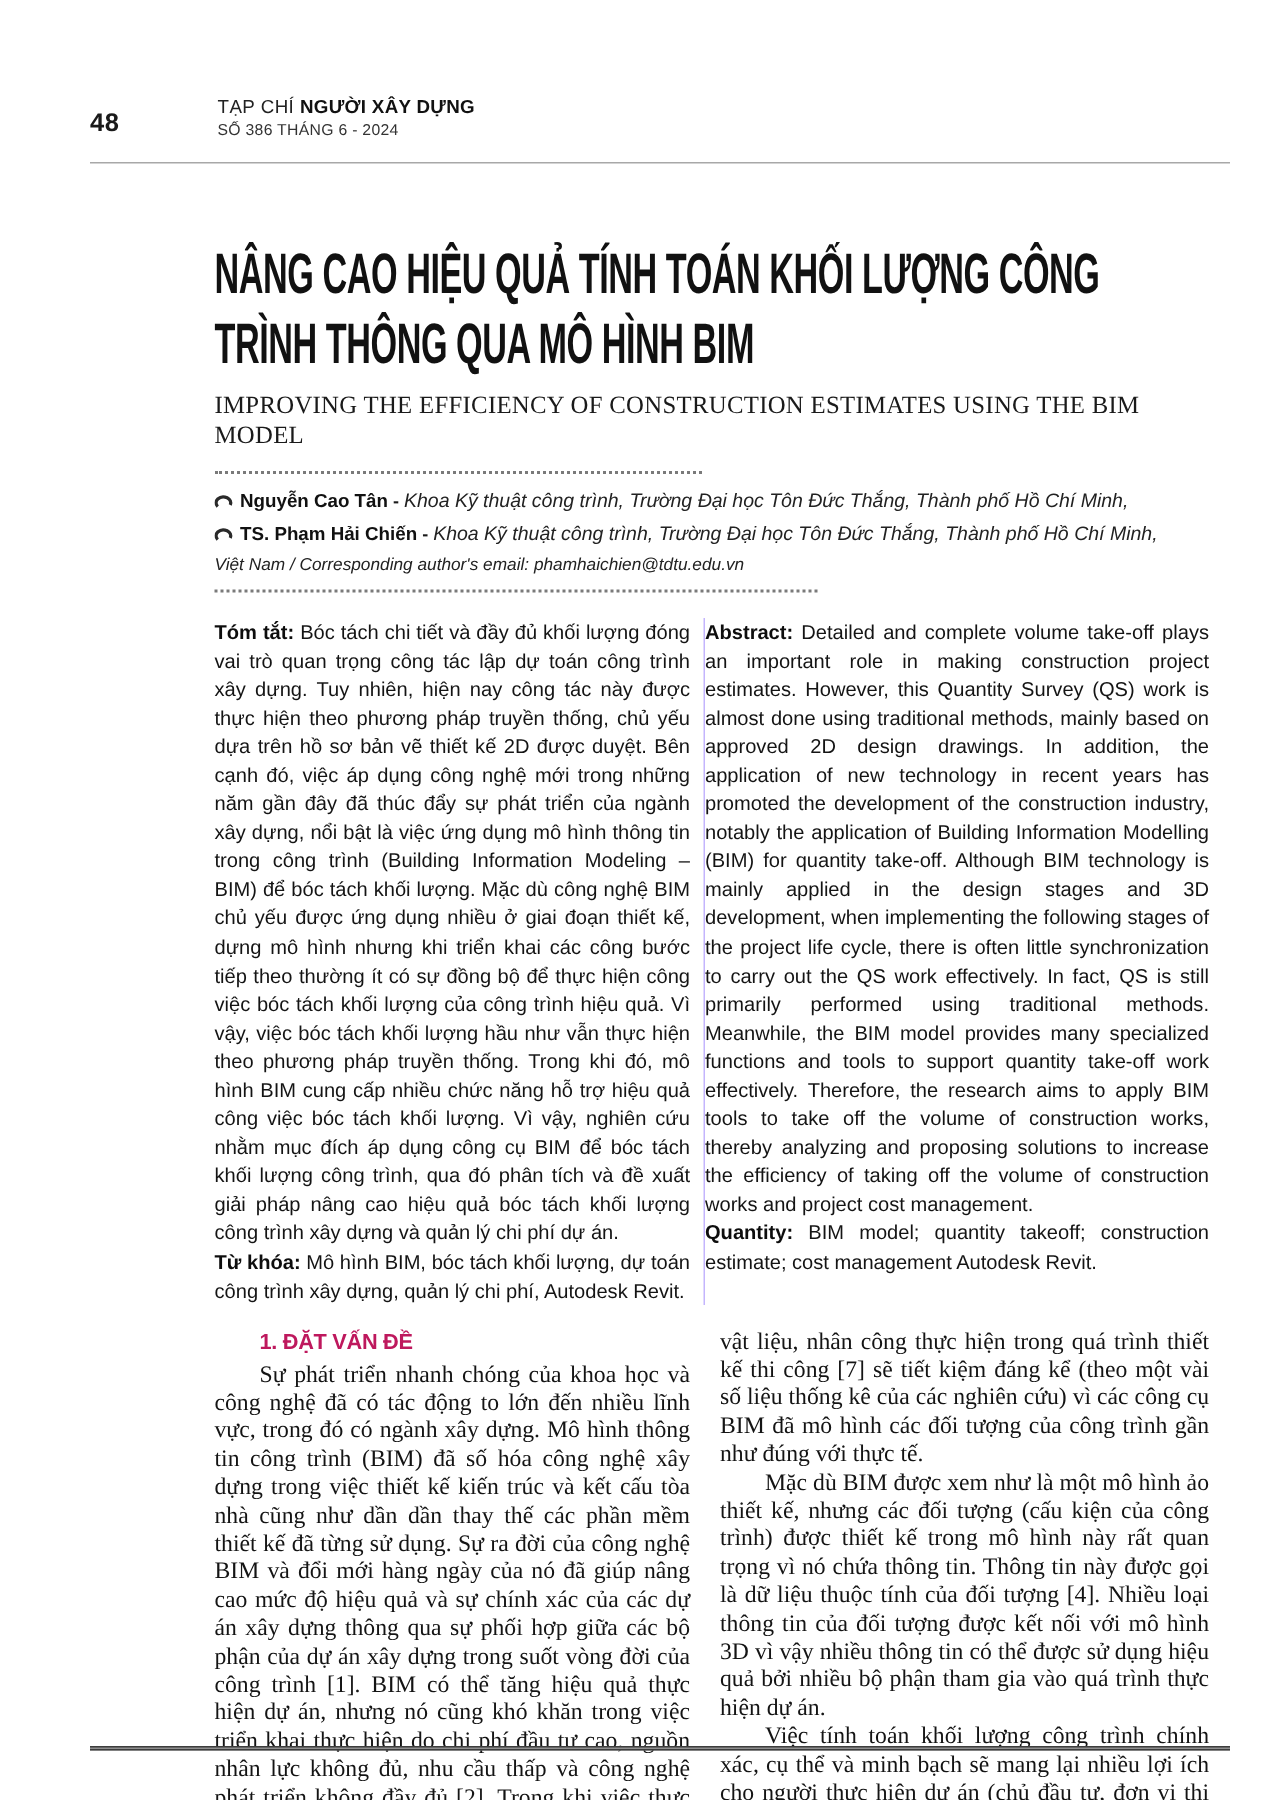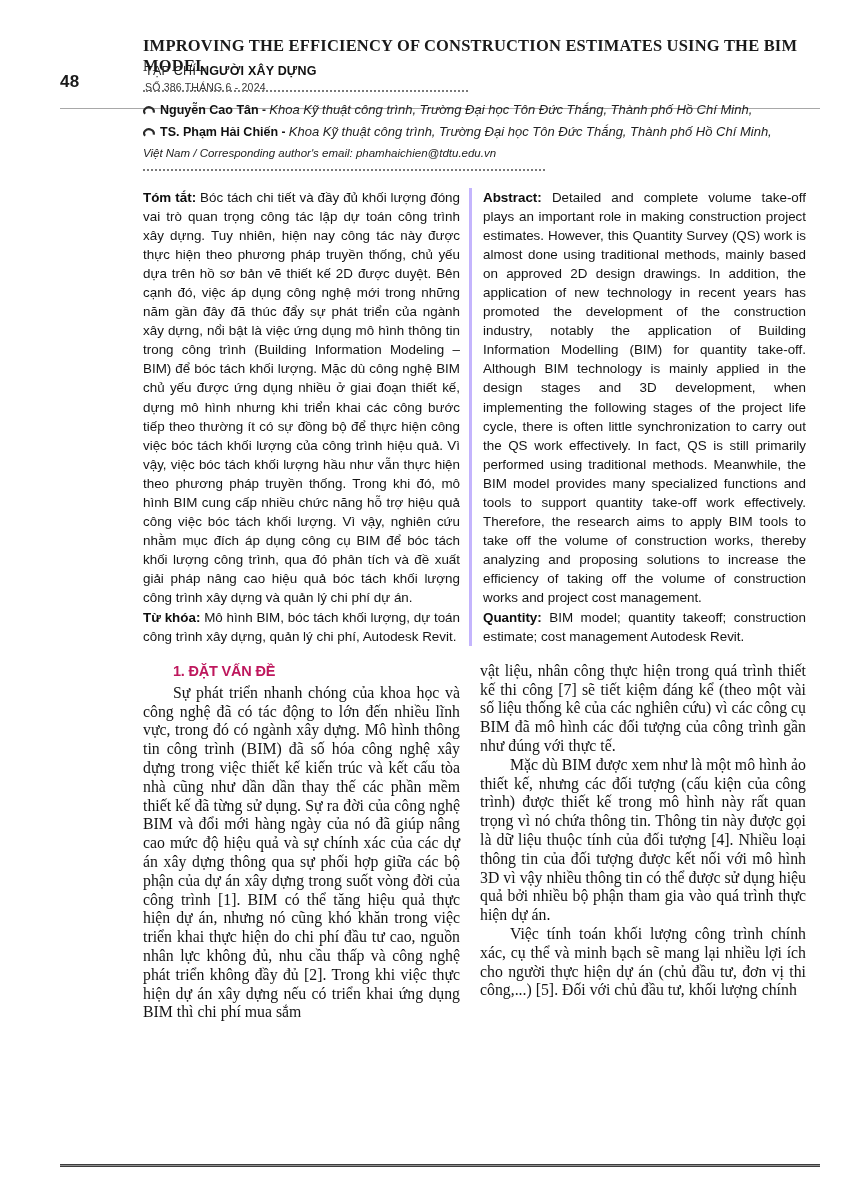--- a/index.html
+++ b/index.html
@@ -14,39 +14,39 @@
   .mast-line1 b { letter-spacing:.2px; color:#111; }
   .mast-line2 { font-size:10.5px; color:#333; margin-top:3px; letter-spacing:.2px; }
   .hrule { position:absolute; left:60px; top:78px; width:760px; height:1px; background:#a8a8a8; }
 
   
   main { position:absolute; left:143px; top:0; width:663px; }
 
   
   .title-vn { margin-top:130px; font-weight:bold; color:#111; }
   .title-vn .tl { display:block; white-space:nowrap; font-size:38px; line-height:47px; letter-spacing:-.5px; transform:scaleX(.60); transform-origin:0 50%; }
-  .title-en { margin-top:6px; font-family:"Liberation Serif","DejaVu Serif",serif; font-weight:bold; font-size:16.5px; letter-spacing:.2px; color:#1a1a1a; }
+  .title-en { margin-top:6px; font-family:"Liberation Serif","DejaVu Serif",serif; font-weight:normal; font-size:16.5px; letter-spacing:.2px; color:#1a1a1a; }
 
   .dotted { border-top:2px dotted #7a7a7a; height:0; }
   .dotted.short { margin-top:14px; width:325px; }
   .dotted.long  { margin-top:5px;  width:402px; }
 
   
   .authors { margin-top:8px; }
   .author-line1 { font-size:12px; line-height:20.5px; white-space:nowrap; }
   .author-line2 { font-size:11.5px; line-height:20.5px; font-style:italic; color:#222; white-space:nowrap; }
   .author-name { font-weight:bold; font-size:12.5px; font-style:normal; color:#111; }
   .author-sep { font-weight:bold; }
   .author-affil { font-style:italic; color:#222; font-size:13px;text-align:center; }
   .bullet-icon { display:inline-block; vertical-align:-1px; margin-right:4px; color:#2a2a2a; }
 
   
   .abstracts { margin-top:17px; display:flex; text-align:justify; }
   .abstracts .col-l { width:326px; padding-right:9px; }
-  .abstracts .col-r { flex:1; border-left:3px solid #c4b5fd; padding-left:11px; }
+  .abstracts .col-r { flex:1; border-left:1px solid #c4b5fd; }
   .abs { font-size:13.4px; line-height:19.1px; color:#141414; }
   .abs .lbl { font-weight:bold; color:#0d0d0d; }
 
   
   .bodycols { margin-top:16px; display:flex; }
   .bodycols .col-l { width:326px; padding-right:9px; }
   .bodycols .col-r { flex:1; padding-left:11px; }
   .sec-heading { font-size:14.5px; font-weight:bold; letter-spacing:-.2px; text-indent:30px; line-height:19px; margin-bottom:3px; color:#be185d; }
   .bodytext { font-family:"Liberation Serif","DejaVu Serif",serif; font-size:15.8px; line-height:18.8px; text-align:justify; color:#141414; }
   .bodytext.indent { text-indent:30px; }
@@ -63,20 +63,24 @@
 
   <div class="masthead">
     <div class="mast-line1"><span>TẠP CHÍ</span> <b>NGƯỜI XÂY DỰNG</b></div>
     <div class="mast-line2">SỐ 386 THÁNG 6 - 2024</div>
   </div>
 
   <div class="hrule"></div>
 
   <main>
 
+    <h1 class="title-vn">
+      <span class="tl">NÂNG CAO HIỆU QUẢ TÍNH TOÁN KHỐI LƯỢNG CÔNG</span>
+      <span class="tl">TRÌNH THÔNG QUA MÔ HÌNH BIM</span>
+    </h1>
 
     <h2 class="title-en">IMPROVING THE EFFICIENCY OF CONSTRUCTION ESTIMATES USING THE BIM MODEL</h2>
 
     <div class="dotted short"></div>
 
     <div class="authors">
       <div class="author">
         <div class="author-line1">
           <span class="bullet-icon"><svg width="13" height="10" viewBox="0 0 14 11">
                 <path d="M2.2 9.6 A5.4 4.3 0 1 1 11.4 8.4" fill="none" stroke="currentColor" stroke-width="2.4"></path>

